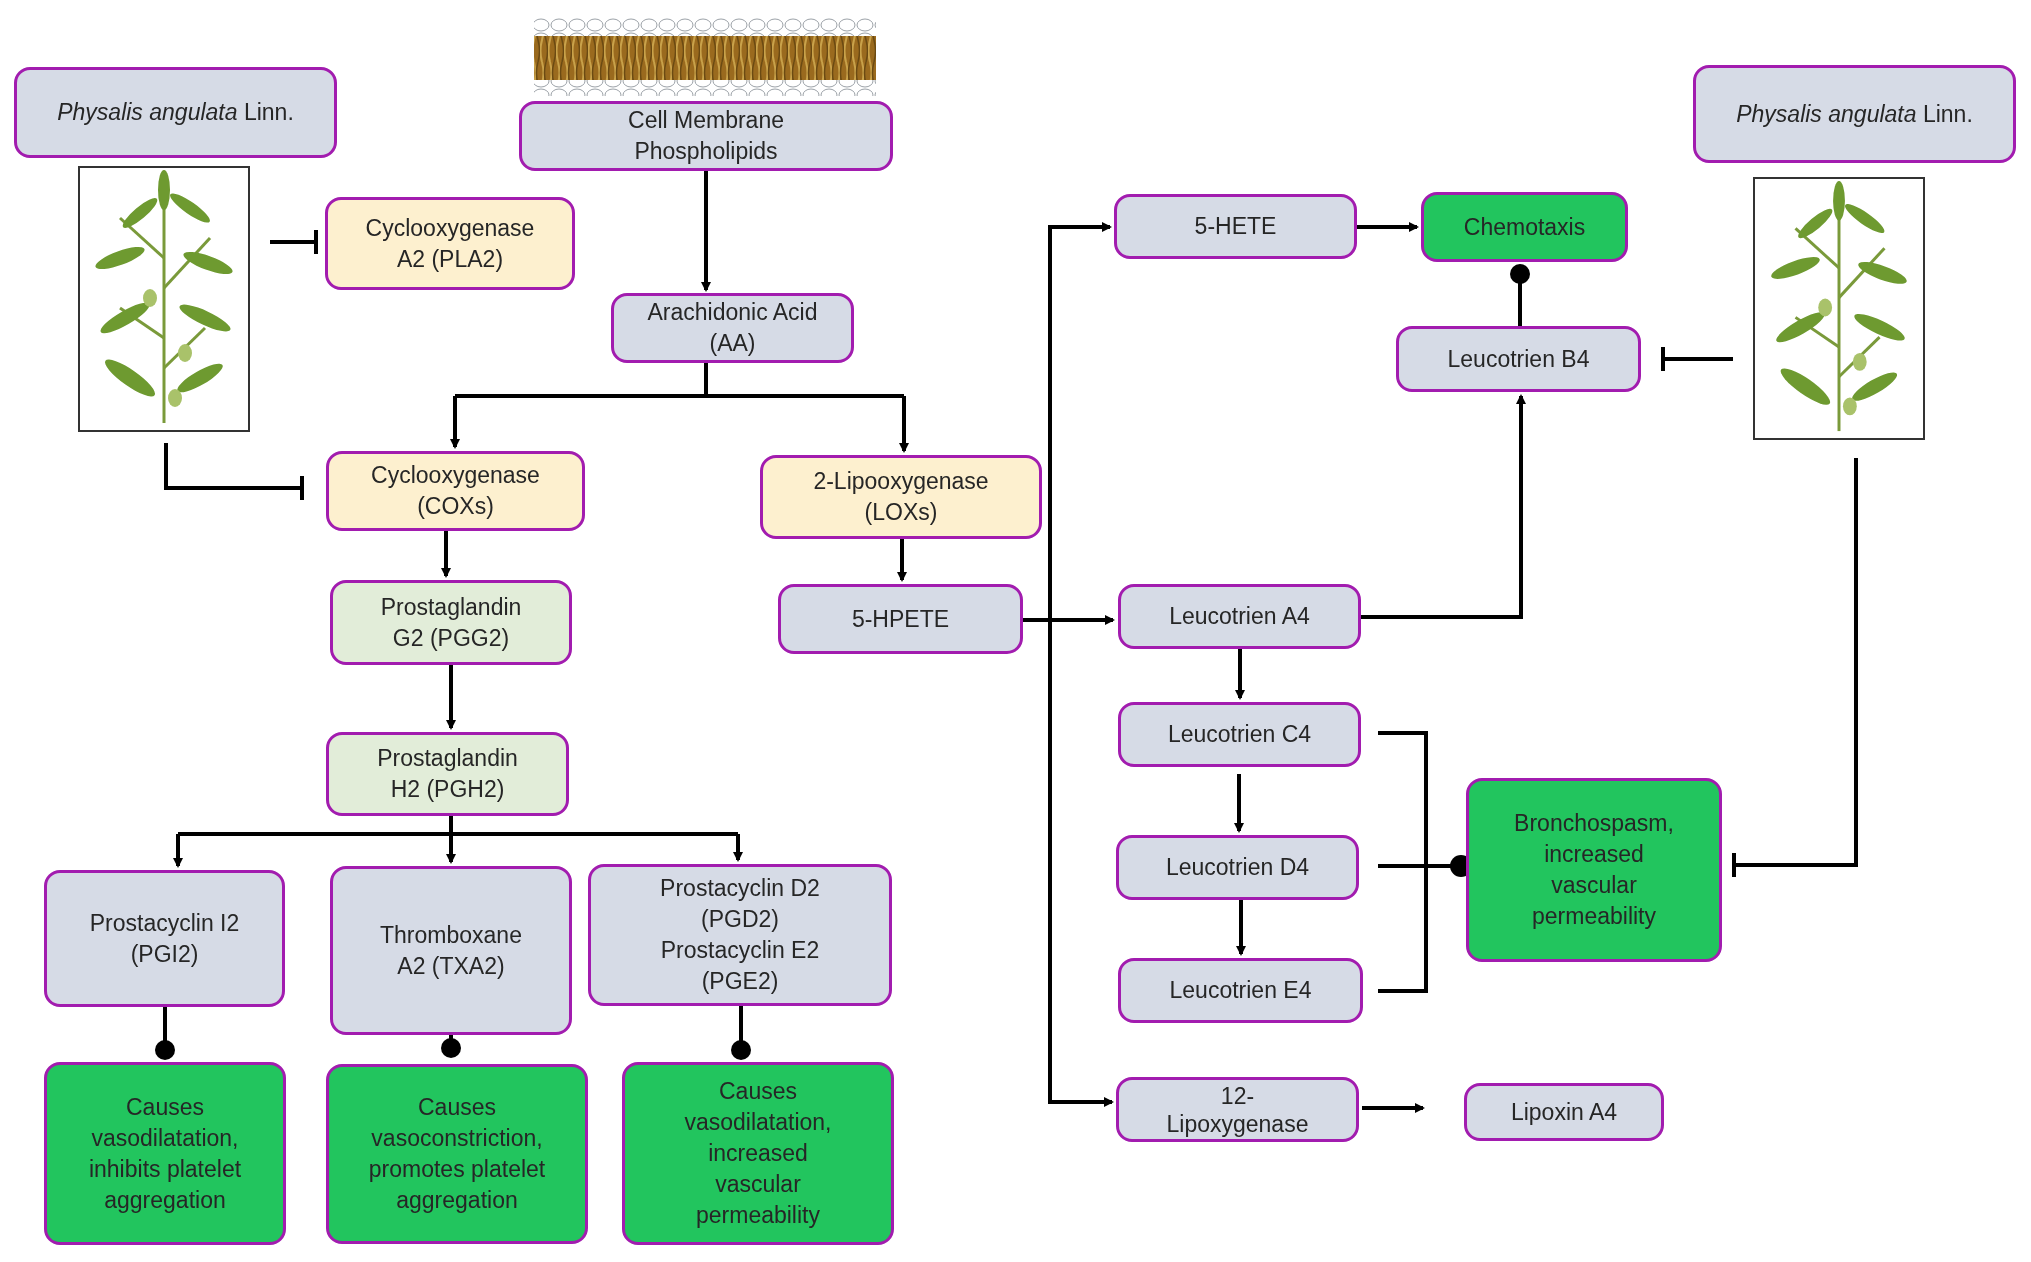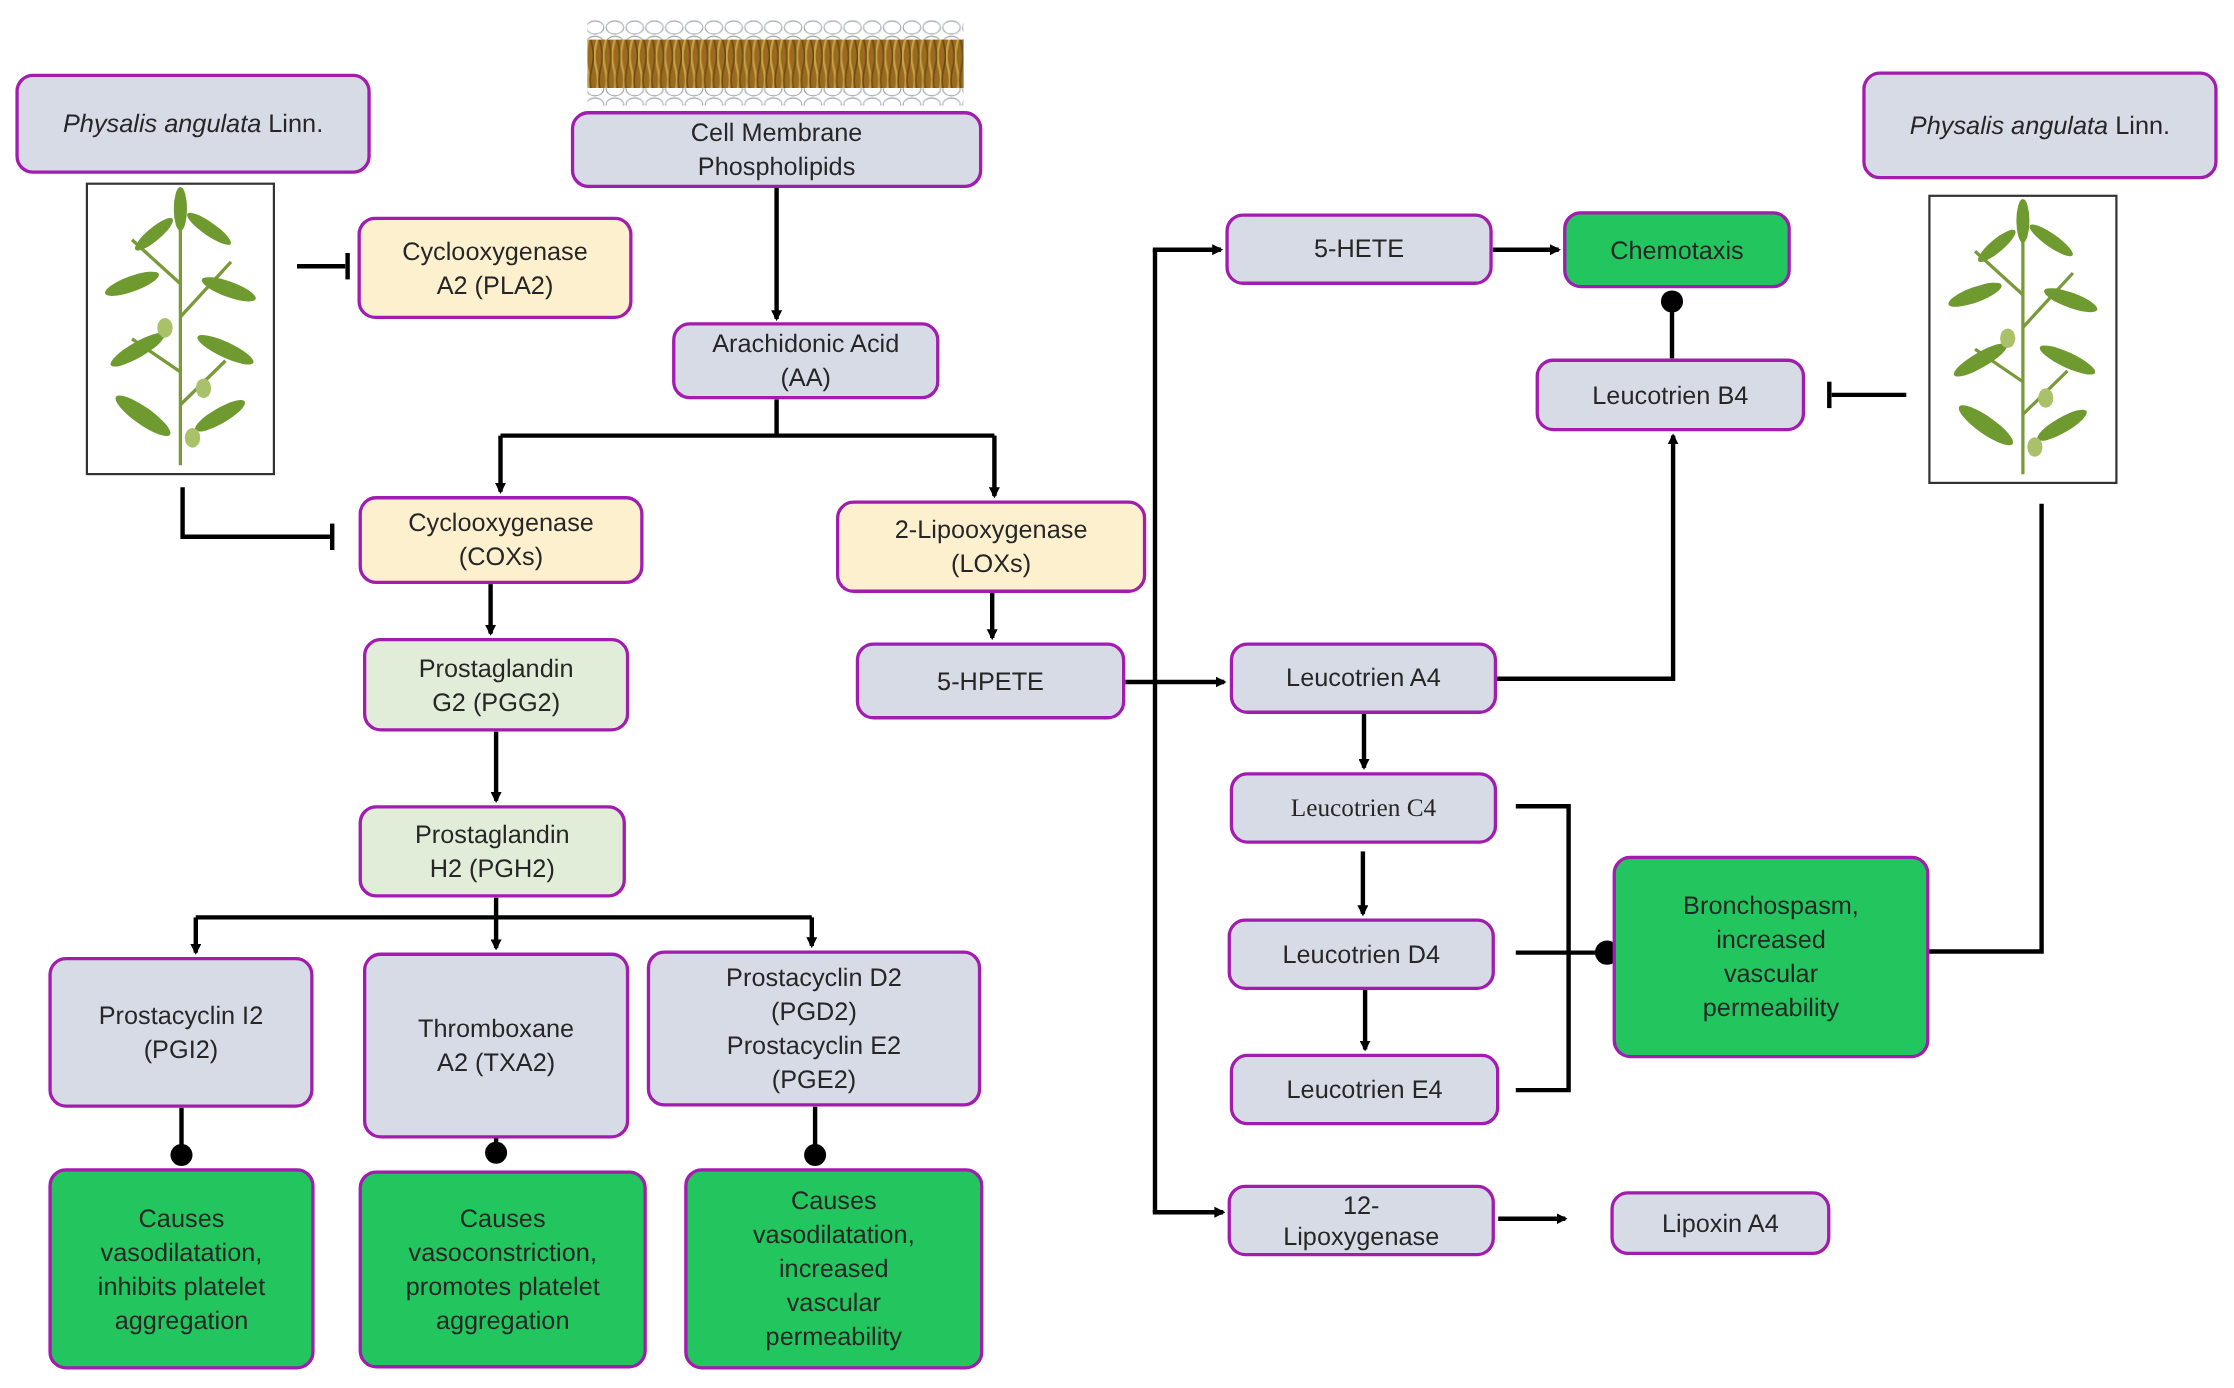--- a/index.html
+++ b/index.html
@@ -202,22 +202,22 @@
 aggregation</div>
 <div class="box peach txt" style="left:622px;top:1062px;width:272px;height:183px;">Causes
 vasodilatation,
 increased
 vascular
 permeability</div>
 <div class="box blue txt" style="left:1114px;top:194px;width:243px;height:65px;">5-HETE</div>
 <div class="box peach txt" style="left:1421px;top:192px;width:207px;height:70px;">Chemotaxis</div>
 <div class="box blue txt" style="left:1396px;top:326px;width:245px;height:66px;">Leucotrien B4</div>
 <div class="box blue txt" style="left:1118px;top:584px;width:243px;height:65px;">Leucotrien A4</div>
-<div class="box blue txt" style="left:1118px;top:702px;width:243px;height:65px;font-family:Liberation Serif, serif;">Leucotrien C4</div>
+<div class="box blue txt" style="left:1118px;top:702px;width:243px;height:65px;">Leucotrien C4</div>
 <div class="box blue txt" style="left:1116px;top:835px;width:243px;height:65px;">Leucotrien D4</div>
 <div class="box blue txt" style="left:1118px;top:958px;width:245px;height:65px;">Leucotrien E4</div>
-<div class="box peach txt" style="left:1466px;top:778px;width:288px;height:184px;">Bronchospasm,
+<div class="box peach txt" style="left:1466px;top:778px;width:256px;height:184px;">Bronchospasm,
 increased
 vascular
 permeability</div>
 <div class="box blue txt" style="left:1116px;top:1077px;width:243px;height:65px;line-height:28px;">12-
 Lipoxygenase</div>
 <div class="box blue txt" style="left:1427px;top:1083px;width:200px;height:58px;margin-left:37px;">Lipoxin A4</div>
 
 </body></html>

